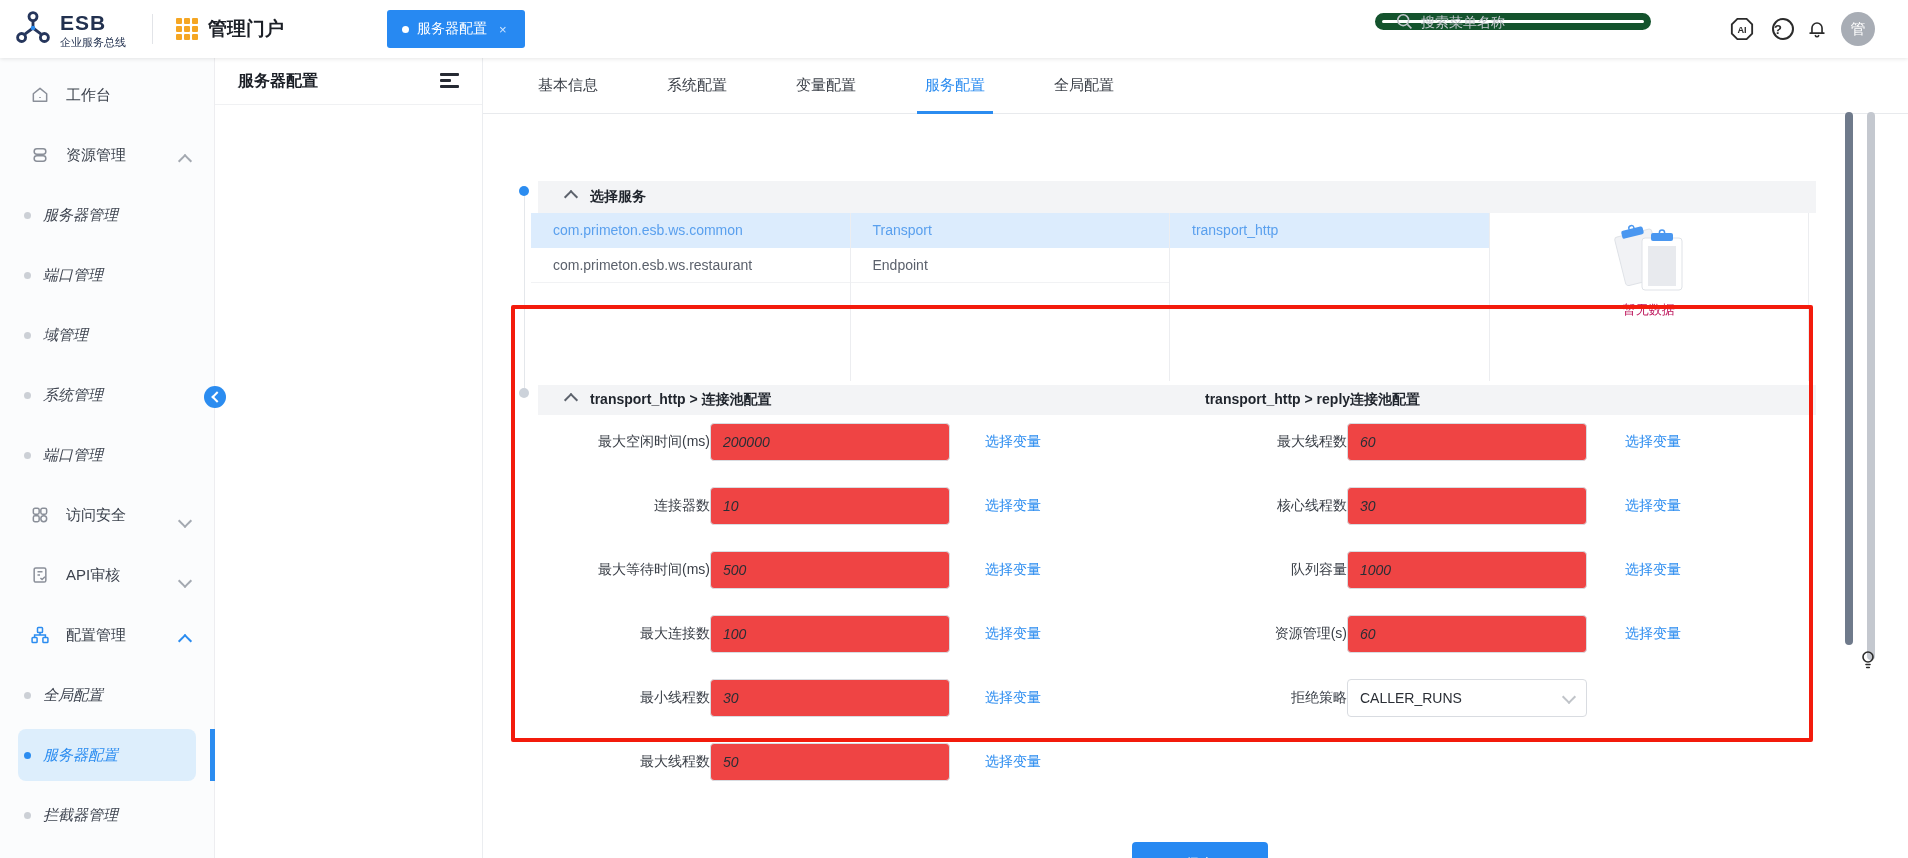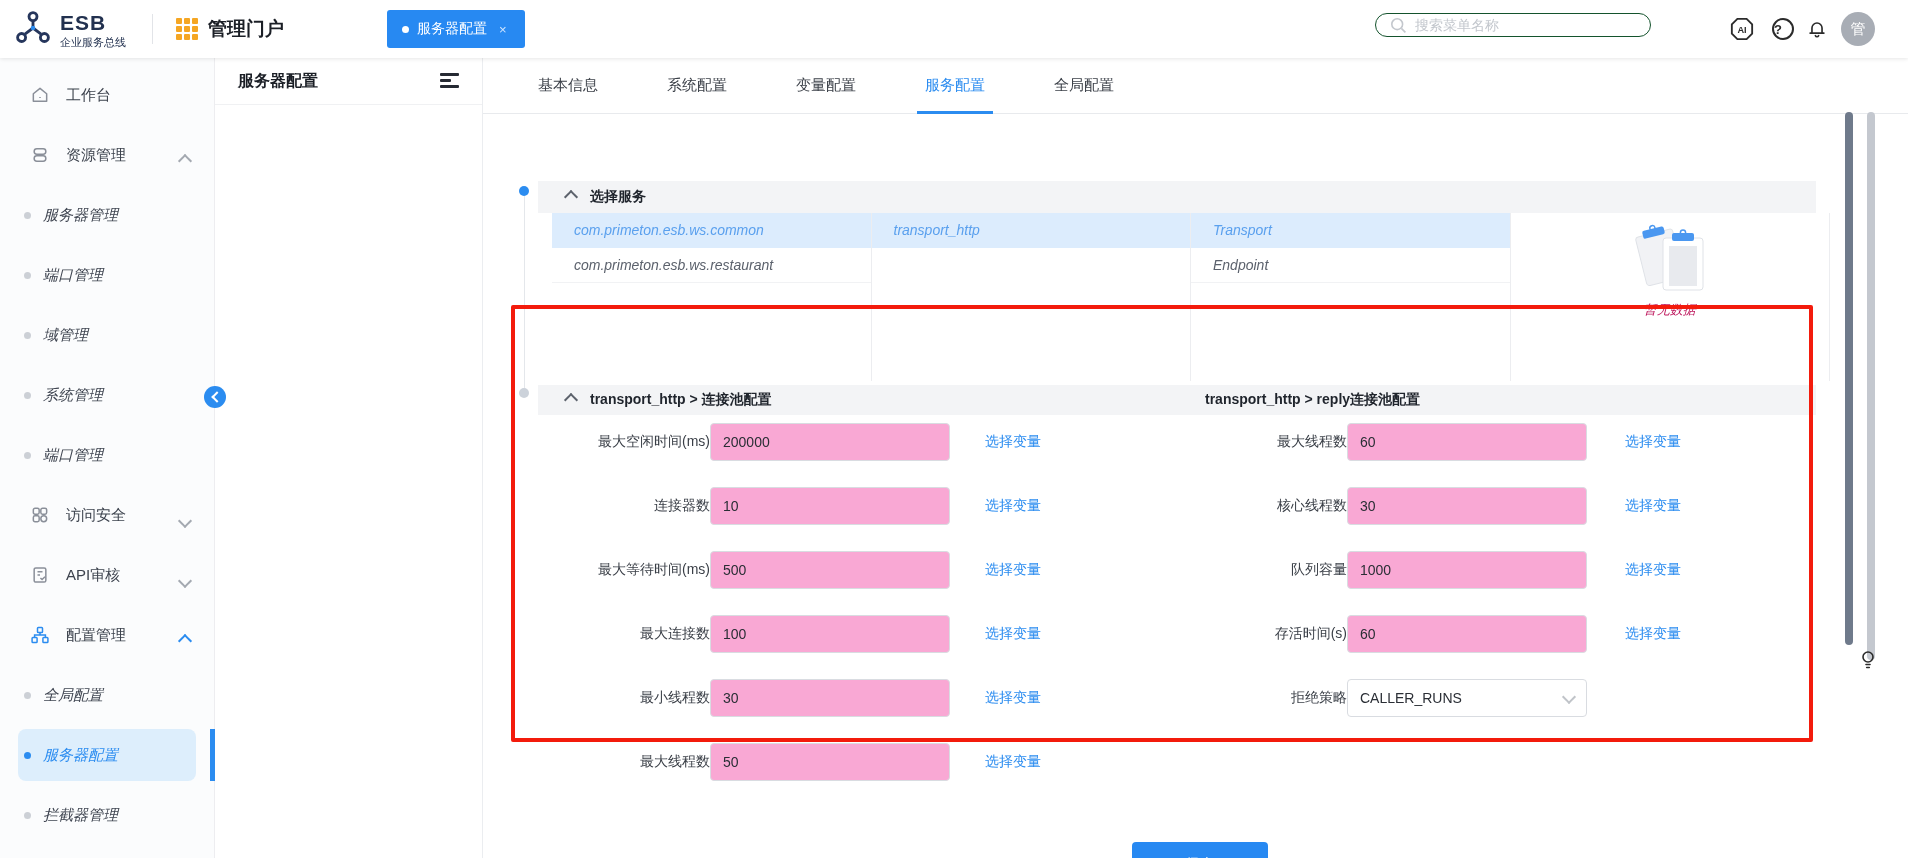--- a/index.html
+++ b/index.html
@@ -16,21 +16,21 @@
   .hdr-div{position:absolute;left:152px;top:14px;width:1px;height:30px;background:#e2e4e8;}
   .portal{position:absolute;left:176px;top:0;height:58px;display:flex;align-items:center;}
   .pgrid{display:grid;grid-template-columns:repeat(3,6px);grid-gap:2px;margin-right:10px;}
   .pgrid i{height:6px;background:#f5a623;border-radius:1px;}
   .portal-title{font-size:19px;font-weight:bold;color:#1b1f26;}
   .tab-chip{position:absolute;left:387px;top:10px;width:138px;height:38px;background:#2789f2;
     border-radius:3px;display:flex;align-items:center;color:#fff;cursor:pointer;}
   .chip-dot{width:7px;height:7px;border-radius:50%;background:#fff;margin:0 8px 0 15px;}
   .chip-label{font-size:14px;}
   .chip-close{margin-left:12px;font-size:13px;color:#cfe5ff;}
-  .search{position:absolute;left:1375px;top:13px;width:276px;height:24px;border:1px solid #14532d;
+  .search{position:absolute;left:1375px;top:13px;width:276px;height:17px;border:7px solid #14532d;
     border-radius:17px;display:flex;align-items:center;box-sizing:border-box;background:#fff;}
   .search svg{margin-left:14px;}
   .search input{border:0;outline:0;background:transparent;font-size:14px;color:#333;
     margin-left:6px;width:200px;font-family:inherit;}
   .search input::placeholder{color:#c3c7cd;}
   .hicon{position:absolute;top:17px;width:24px;height:24px;display:flex;align-items:center;
     justify-content:flex-start;cursor:pointer;}
   .ai-badge{left:1730px;}
   .help-badge{left:1772px;width:22px;height:22px;border:2px solid #2b2b2b;border-radius:50%;
     font-size:13px;font-weight:bold;color:#2b2b2b;box-sizing:border-box;top:18px;}
@@ -98,36 +98,36 @@
 
   .sec-hdr{position:absolute;left:55px;width:1278px;background:#f3f4f6;display:flex;
     align-items:center;box-sizing:border-box;}
   .sec1{top:67px;height:32px;}
   .sec2{top:271px;height:30px;}
   .sec-chev{margin:0 0 0 28px;width:8px;height:8px;border-left:2px solid #5c626c;
     border-bottom:2px solid #5c626c;transform:rotate(135deg);cursor:pointer;}
   .sec-title{font-size:14px;font-weight:bold;color:#1f242c;margin-left:14px;}
   .sec-title-r{position:absolute;left:667px;font-size:14px;font-weight:bold;color:#1f242c;}
 
-  .cols{position:absolute;left:69px;top:99px;width:1278px;height:168px;display:flex;font-style:italic;}
+  .cols{position:absolute;left:48px;top:99px;width:1278px;height:168px;display:flex;}
   .scol{flex:1;border-right:1px solid #ecedf0;overflow:hidden;}
   .srow{height:34px;line-height:34px;padding-left:22px;font-size:14px;color:#5b616c;
     border-bottom:1px solid #f1f2f4;cursor:pointer;white-space:nowrap;}
   .srow.selected{background:#dcecfd;color:#5aa0ee;border-bottom:1px solid #dcecfd;}
   .empty{margin-top:6px;text-align:center;}
   .empty-cap{font-size:13px;color:#be185d;margin-top:2px;}
 
   .frow{position:absolute;height:38px;display:flex;align-items:center;}
   .frow .flabel{font-size:14px;color:#3a3f47;text-align:right;}
   .frow.fl{left:83px;}
   .frow.fr{left:722px;}
   .frow.fl .flabel{width:144px;}
   .frow.fr .flabel{width:142px;}
   .fi{width:240px;height:38px;box-sizing:border-box;border:1px solid #d9dce1;border-radius:4px;
-    padding:0 12px;font-size:14px;color:#2a2e35;outline:none;font-family:inherit;background:#f9a8d4;}
+    padding:0 12px;font-size:14px;color:#2a2e35;outline:none;font-family:inherit;background:#ef4444;font-style:italic;}
   .flink{margin-left:35px;font-size:14px;color:#2b8cf0;cursor:pointer;white-space:nowrap;}
   .frow.fr .flink{margin-left:38px;}
   .fselect{width:240px;height:38px;box-sizing:border-box;border:1px solid #d9dce1;border-radius:4px;
     padding:0 12px;font-size:14px;color:#2a2e35;display:flex;align-items:center;
     justify-content:space-between;cursor:pointer;background:#fff;}
   .fselect .chev{border-color:#c0c4c9;margin-top:-3px;}
 
   .save-btn{position:absolute;left:649px;top:728px;width:136px;height:44px;background:#2789f2;
     border:0;border-radius:4px;color:#fff;font-size:15px;cursor:pointer;font-family:inherit;}
 
@@ -342,25 +342,25 @@
       <div class="sec-hdr sec1">
         <i class="sec-chev"></i>
         <span class="sec-title">选择服务</span>
       </div>
       <div class="cols">
         <div class="scol">
           <div class="srow selected"><span>com.primeton.esb.ws.common</span></div>
           <div class="srow"><span>com.primeton.esb.ws.restaurant</span></div>
         </div>
         <div class="scol">
-          <div class="srow selected"><span>transport_http</span></div>
-        </div>
-        <div class="scol">
           <div class="srow selected"><span>Transport</span></div>
           <div class="srow"><span>Endpoint</span></div>
+        </div>
+        <div class="scol">
+          <div class="srow selected"><span>transport_http</span></div>
         </div>
         <div class="scol">
           <div class="empty">
             <svg width="86" height="76" viewBox="0 0 86 76">
               <g transform="rotate(-14 30 40)">
                 <rect x="14" y="14" width="38" height="50" rx="3" fill="#f1f2f5" stroke="#dfe2e7"></rect>
                 <circle cx="33" cy="9" r="2.6" fill="none" stroke="#4a97f0" stroke-width="1.5"></circle>
                 <rect x="22" y="9.5" width="22" height="8" rx="2" fill="#4a97f0"></rect>
               </g>
               <g>
@@ -421,21 +421,21 @@
         <span class="flabel">核心线程数</span>
         <input class="fi" value="30" style="">
         <span class="flink">选择变量</span>
       </div>
       <div class="frow fr" style="top:437px">
         <span class="flabel">队列容量</span>
         <input class="fi" value="1000" style="">
         <span class="flink">选择变量</span>
       </div>
       <div class="frow fr" style="top:501px">
-        <span class="flabel">存活时间(s)</span>
+        <span class="flabel">资源管理(s)</span>
         <input class="fi" value="60" style="">
         <span class="flink">选择变量</span>
       </div>
       <div class="frow fr" style="top:565px">
         <span class="flabel">拒绝策略</span>
         <div class="fselect">
           <span>CALLER_RUNS</span>
           <i class="chev down"></i>
         </div>
       </div>

